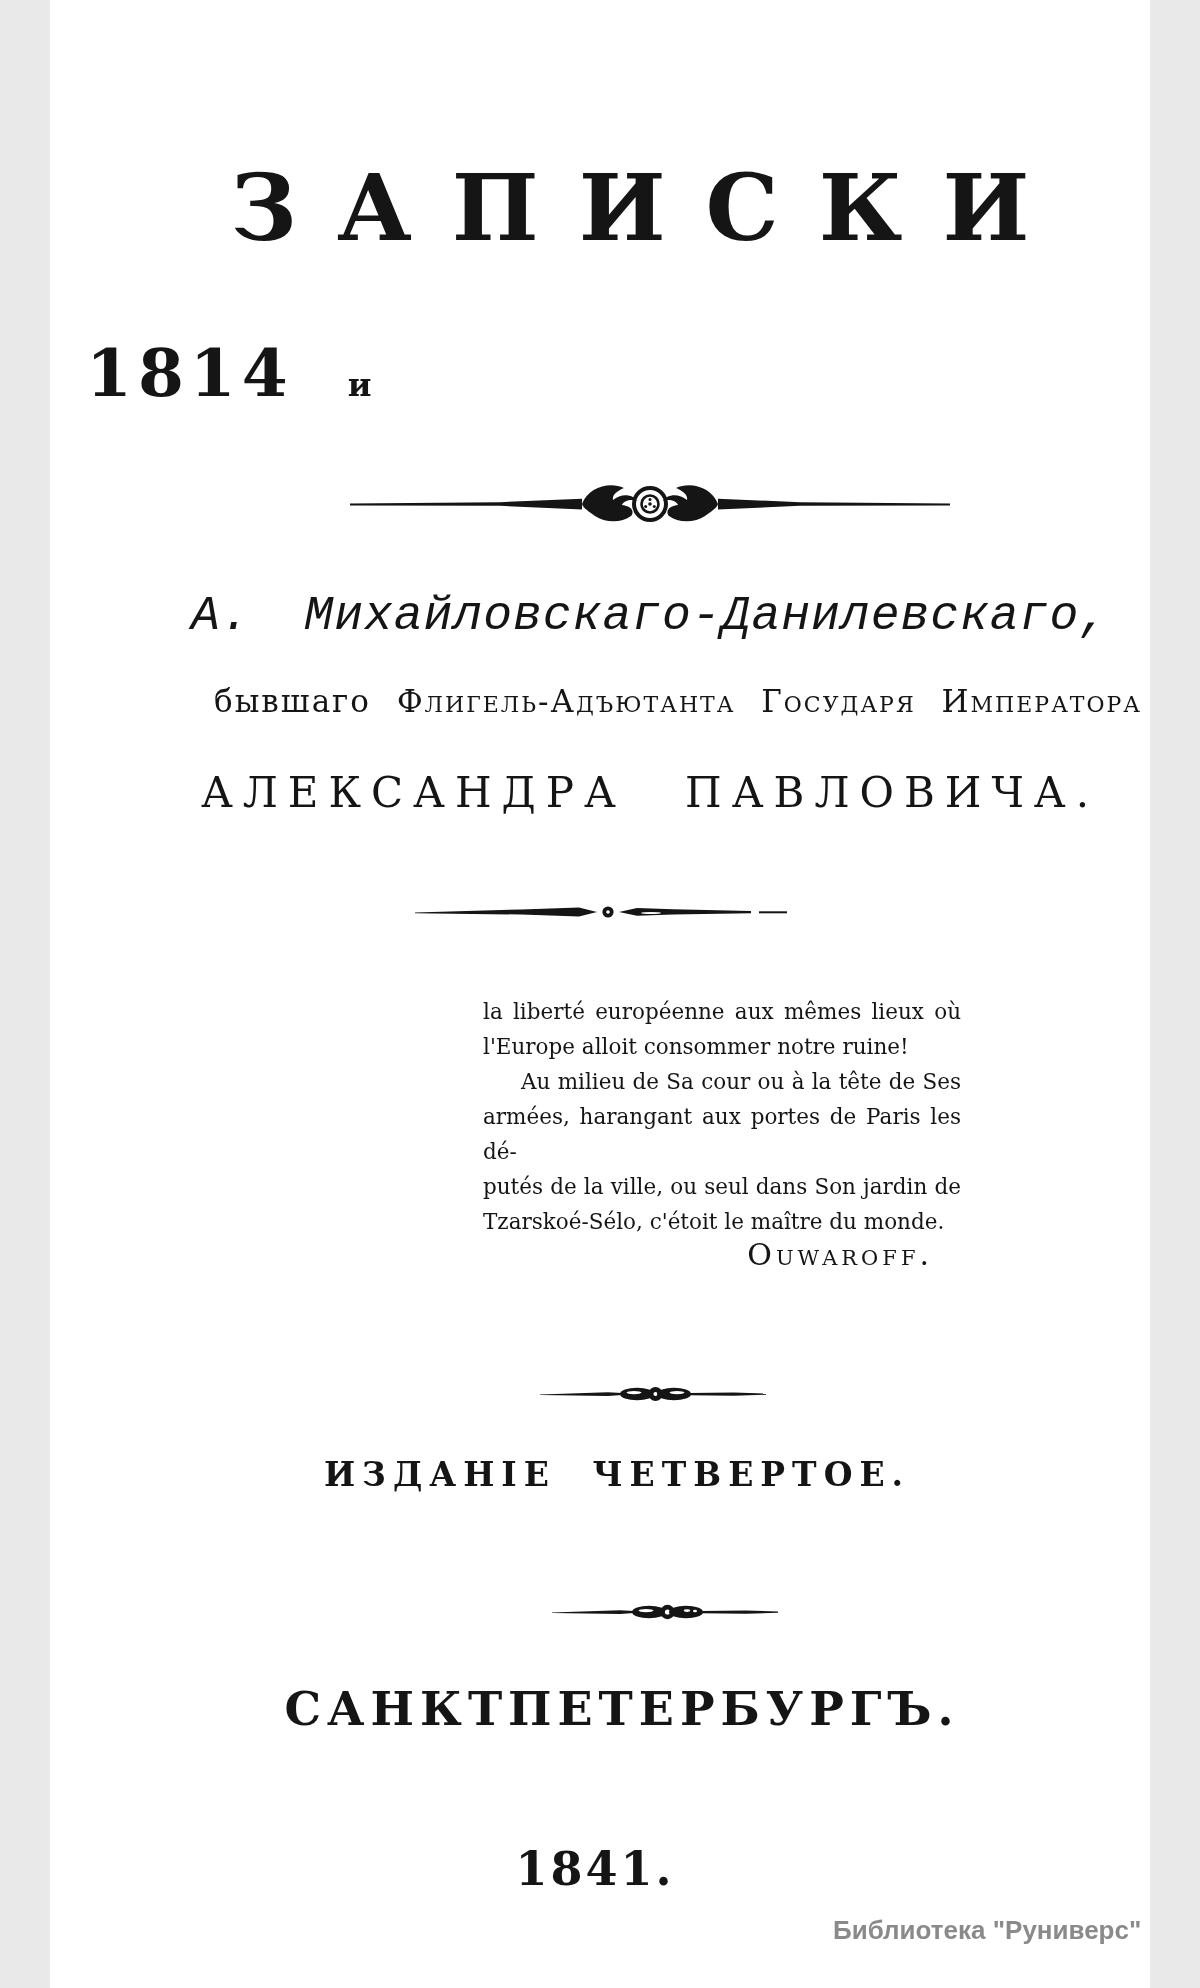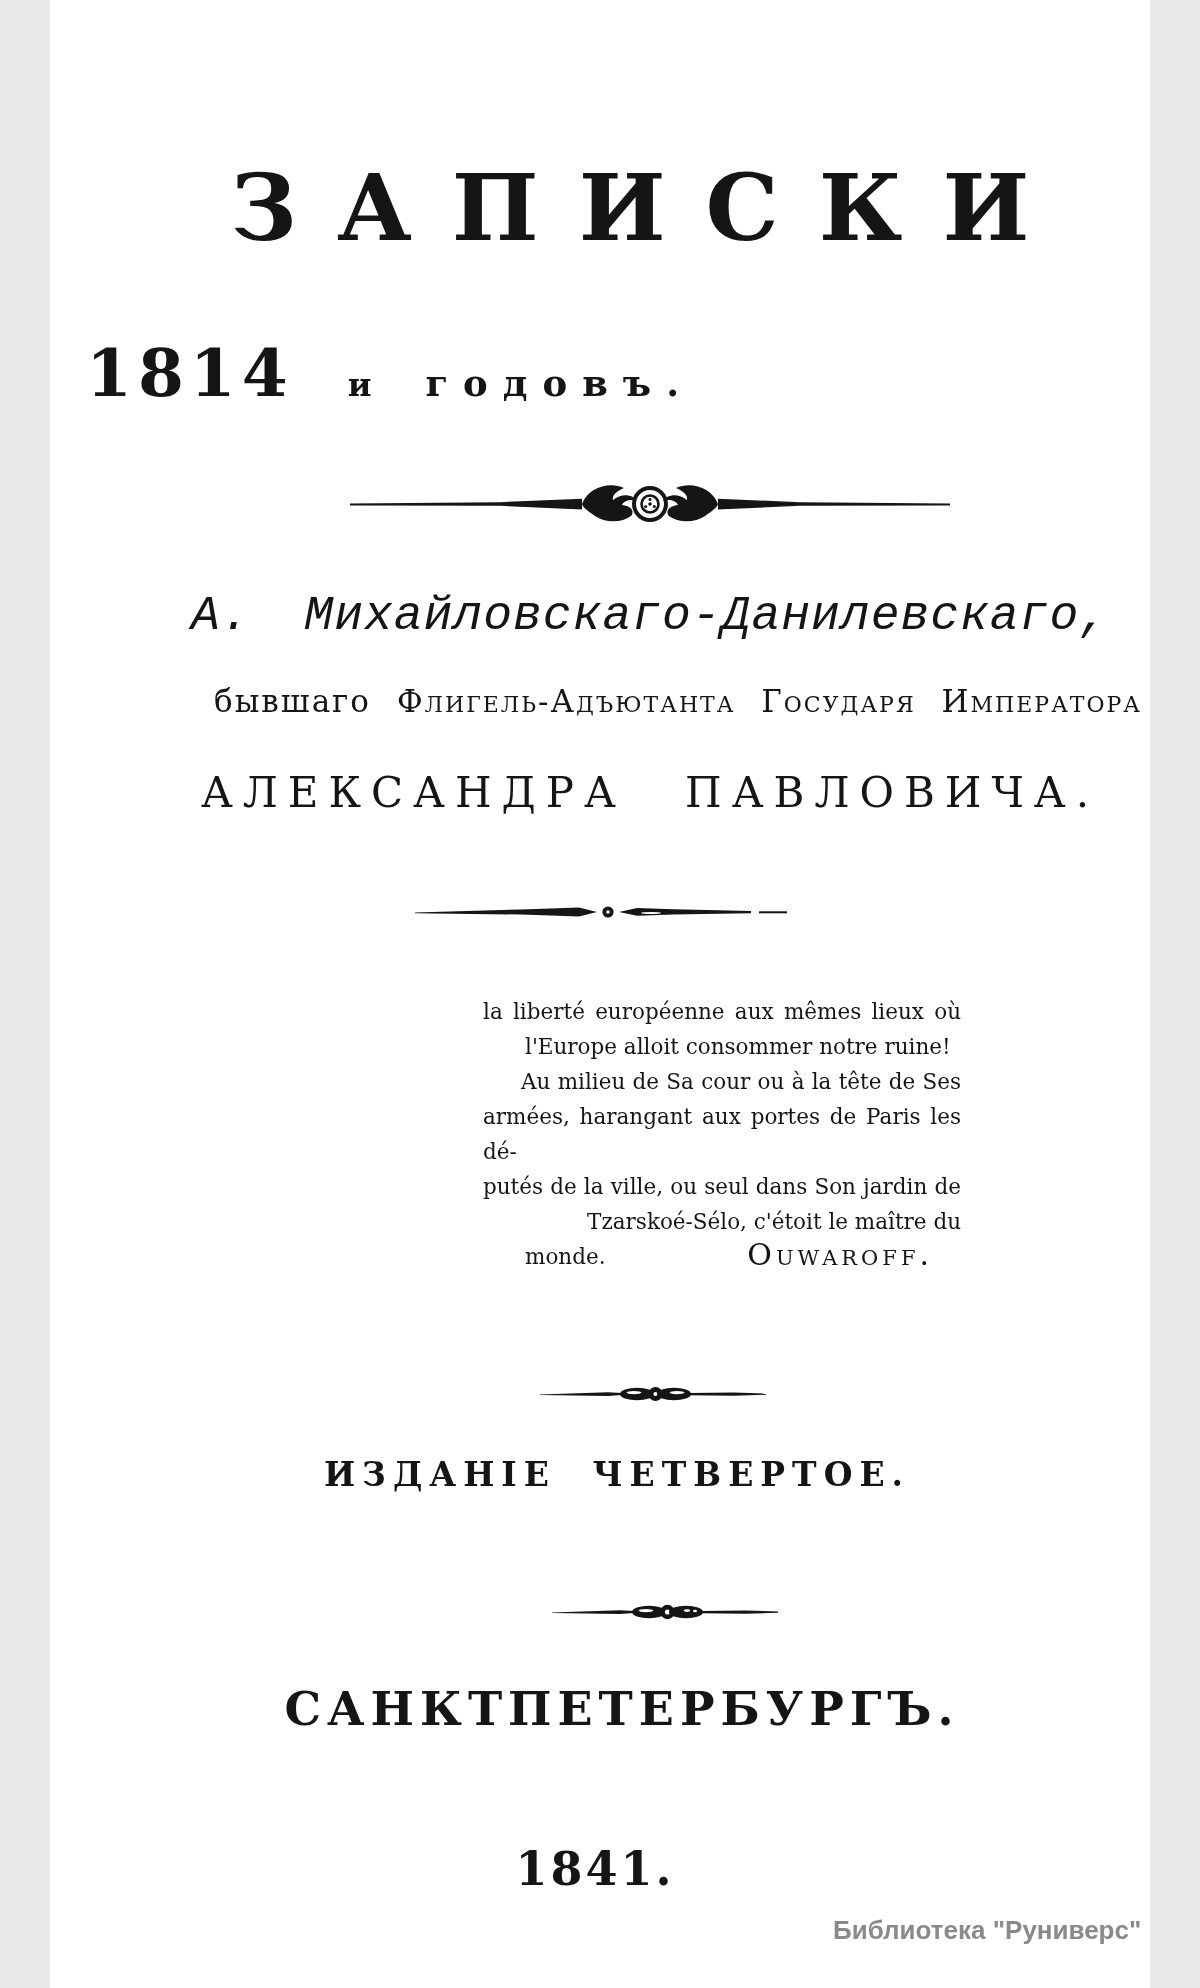--- a/index.html
+++ b/index.html
@@ -75,21 +75,21 @@
 
   .quote{
     top:994px;left:433px;width:478px;
     font-size:21.5px;
     line-height:35px;
   }
   .quote .qline{
     text-align:justify;
     text-align-last:justify;
   }
-  .quote .qline.final{text-align:right;text-align-last:left;margin-left:42px;}
+  .quote .qline.final{text-align:center;text-align-last:left;}
   .quote .qline.indent{padding-left:38px;}
 
   .attribution{
     top:1240px;left:433px;width:478px;
     text-align:right;
     padding-right:28px;
     box-sizing:border-box;
     font-size:30px;
     letter-spacing:4px;
     font-variant:small-caps;
@@ -137,21 +137,20 @@
 </head>
 <body>
 
 <div class="page">
 
   <div class="abs centered book-title">ЗАПИСКИ</div>
 
   <div class="abs years-row">
     <span class="year">1814</span>
     <span class="conj">и</span>
-    <span class="godov">годовъ.</span>
   </div>
 
   <svg class="abs ornate-divider" viewBox="0 0 600 56" xmlns="http://www.w3.org/2000/svg">
     <g id="orn-half">
       <polygon class="orn" points="0,27.6 150,26.2 232,22.8 232,33.4 150,29.8 0,29.4"></polygon>
       <path class="orn" d="M232,28
         C238,11 260,5 274,12
         C267,15 262,19 263,24
         C271,17 283,18 287,25
         C282,23 274,24 272,29

